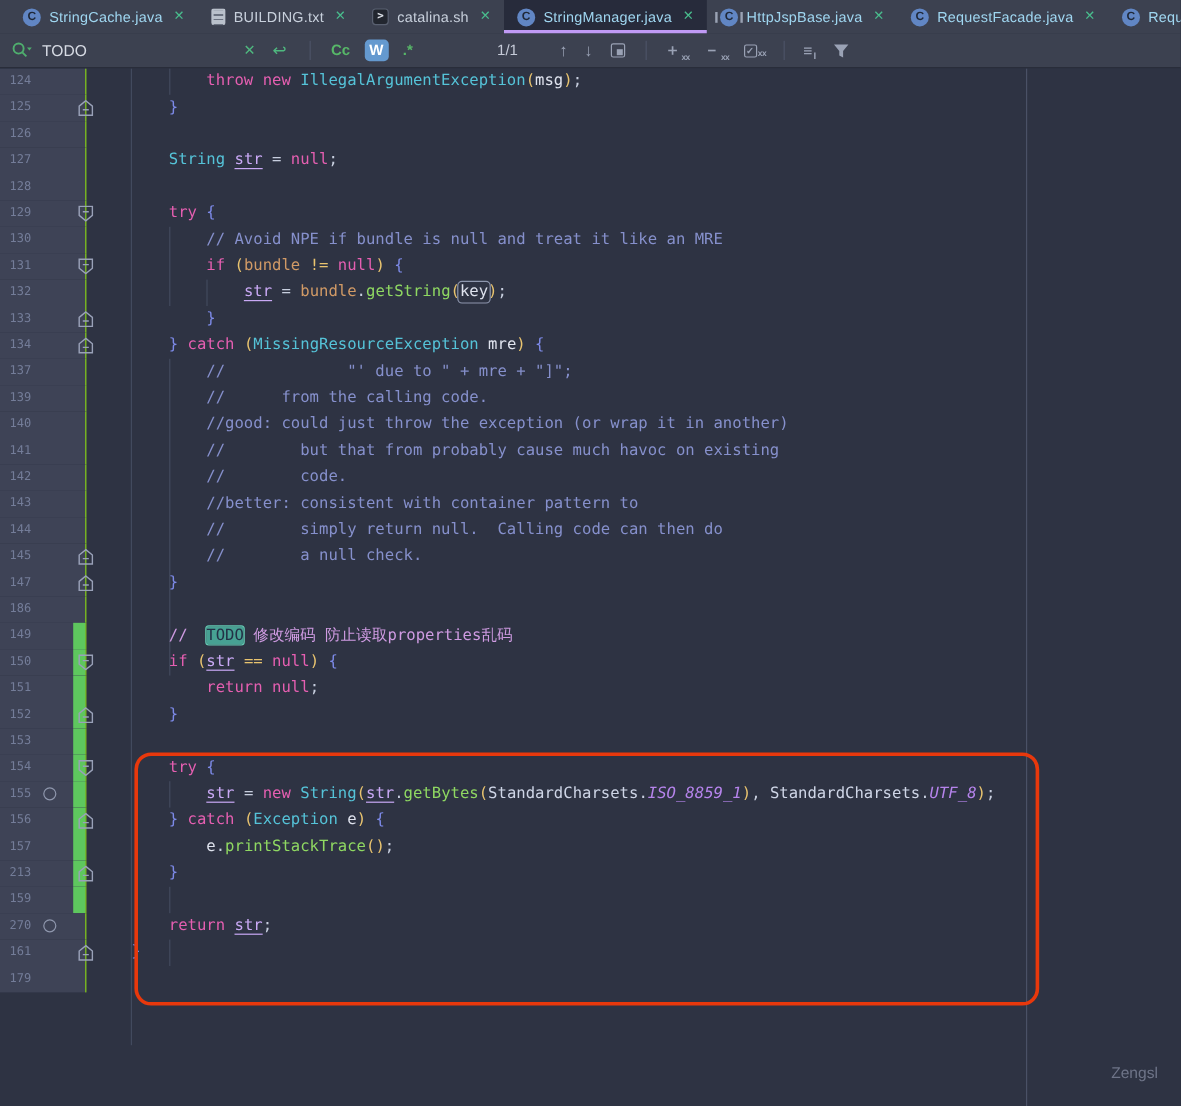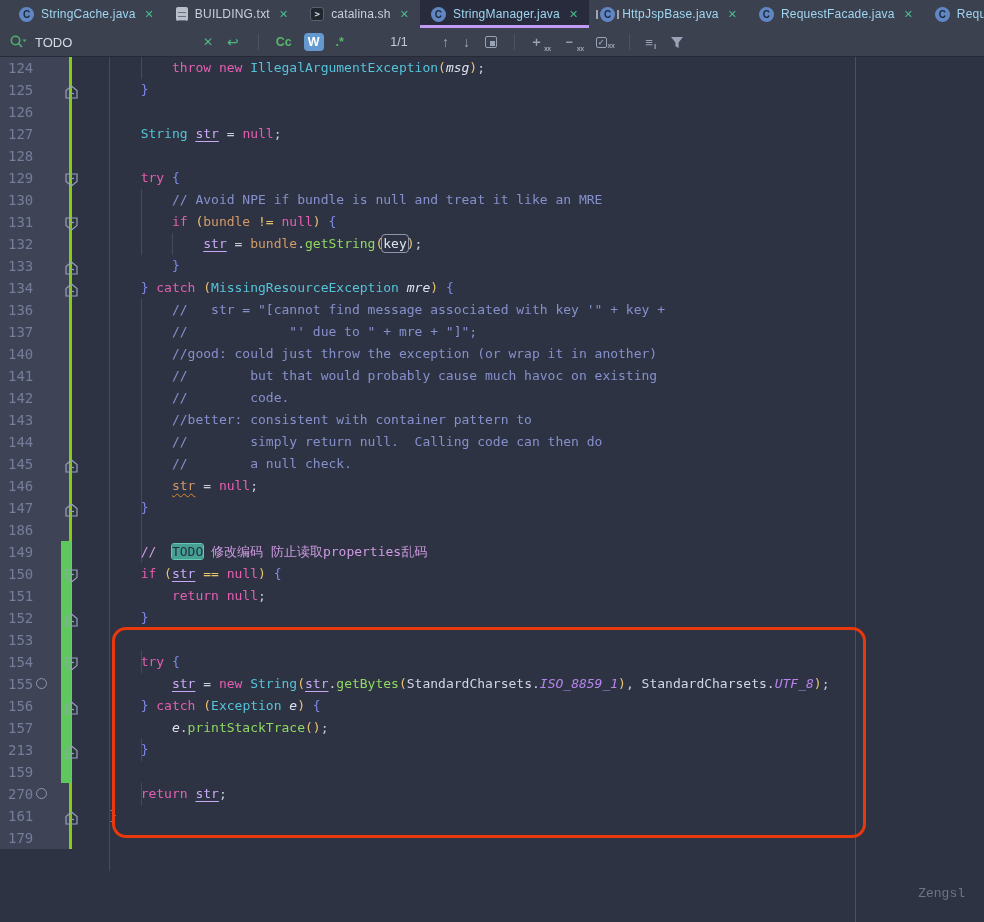--- a/index.html
+++ b/index.html
@@ -43,62 +43,62 @@
   .searchbar{height:29px;background:var(--bg-header);border-bottom:1px solid #262a36;
     display:flex;align-items:center;padding-left:9px;font-size:13px;color:#d7dbe4}
   .sb-ic{display:inline-flex;align-items:center;justify-content:center;height:20px}
   .query{width:168px;margin-left:8px;color:#d7dbe4}
   .grn{color:var(--icon-green)}
   .sb-x{font-size:12px;margin-right:14px}
   .sb-nl{font-size:14px;margin-right:10px}
   .vdiv{width:1px;height:16px;background:#4d5366;margin:0 9px}
   .tg{font-size:12.5px;font-weight:bold;color:#57b768;padding:2px 4px;border-radius:4px;margin:0 4px}
   .tg.on{background:var(--toggle-bg);color:#fff}
-  .results{color:#c6cbd8;font-size:12.5px;margin-left:32px;width:30px;text-align:center}
+  .results{color:#c6cbd8;font-size:12.5px;margin-left:56px;width:30px;text-align:center}
   .arr{font-size:14px;font-weight:bold;margin:0 7px;color:var(--icon-gray)}
   .boxic{width:12px;height:12px;border:1.5px solid var(--icon-gray);border-radius:2px;
     position:relative;margin:0 8px}
   .boxic::after{content:"";position:absolute;right:1px;bottom:1px;width:5px;height:5px;
     background:var(--icon-gray)}
   .occ{color:var(--icon-gray);font-size:13px;font-weight:bold;margin:0 6px;display:inline-flex;
     align-items:flex-end}
   .occ .sub{font-size:7px;margin-left:1px;letter-spacing:-.5px;transform:translateY(1px)}
   .chk{width:11px;height:11px;border:1.5px solid var(--icon-gray);border-radius:2px;
     display:inline-flex;align-items:center;justify-content:center;font-size:8px;color:var(--icon-gray)}
   .funnel{margin:0 8px}
 
   
   .editor{position:relative;height:865px;background:var(--bg-editor);overflow:hidden;
     font-family:"DejaVu Sans Mono",monospace}
   .guide{position:absolute;width:1px;background:var(--guide);z-index:1}
   .marginline{position:absolute;width:1px;background:var(--margin);z-index:1}
   .line{display:flex;height:22px;position:relative}
-  .gut{width:72px;flex:0 0 72px;background:var(--bg-gutter);border-right:3px solid #84cc16;
-    position:relative;color:var(--num);font-size:14px;line-height:22px}
+  .gut{width:72px;flex:0 0 72px;background:var(--bg-gutter);border-right:1px solid #84cc16;
+    position:relative;color:var(--num);font-size:10px;line-height:22px}
   .lnum{position:absolute;left:8px;top:0}
   .chgbar{position:absolute;left:61px;top:0;width:10px;height:22px;background:var(--green-change)}
   .circ{position:absolute;left:36px;top:5px;width:11px;height:11px;border:1.5px solid #8f97ad;
     border-radius:50%}
   .fold{position:absolute;left:65px;top:4px;z-index:3}
   .code{flex:1;font-size:13px;line-height:22px;white-space:pre;padding-left:6px;z-index:2;
     color:var(--punct);font-family:"DejaVu Sans Mono",monospace}
   .tk-pl{color:var(--punct)} .tk-kw{color:var(--kw)} .tk-type{color:var(--type)}
   .tk-mth{color:var(--mth)}
   .tk-var{color:var(--var);text-decoration:underline;text-decoration-thickness:1px;text-underline-offset:3px}
   .tk-varw{color:var(--fld);text-decoration:underline wavy #e0872e;text-decoration-thickness:1px;text-underline-offset:3px}
-  .tk-fld{color:var(--fld)} .tk-par{color:var(--par);font-style:italic}
+  .tk-fld{color:var(--fld)} .tk-par{color:var(--par);}
   .tk-paren{color:var(--paren)} .tk-brace{color:var(--brace)} .tk-op{color:var(--paren)}
   .tk-cmt{color:var(--cmt)} .tk-todo{color:var(--todo)}
   .tk-thl{color:#233046;background:var(--search-match-bg);outline:1px solid #63c7b1;border-radius:2px}
   .tk-cst{color:var(--cst);font-style:italic} .tk-cls{color:var(--cls)}
   .tk-box{color:var(--par);outline:1px solid #8d96ad;outline-offset:1px;border-radius:2px}
   .redrect{position:absolute;border:3.5px solid var(--red-annotation);border-radius:14px;
     z-index:10;pointer-events:none}
   .watermark{position:absolute;right:19px;bottom:21px;color:var(--watermark);font-size:13px;
-    font-family:Liberation Mono, monospace;z-index:4}
+    font-family:Liberation Sans, sans-serif;z-index:4}
 </style>
 </head>
 <body>
 
 <div class="app">
 
   <div class="tabbar">
       <div class="tab">
         <span class="jclass">C</span>
         <span class="tlabel">StringCache.java</span>
@@ -264,41 +264,41 @@
             <span class="lnum">134</span>
             <span class="fold"><svg width="13" height="14" viewBox="0 0 13 14">
                 <path d="M6.5 1 L12 5.5 V13 H1 V5.5 Z" fill="none" stroke="#99a1b8" stroke-width="1.2"></path>
                 <line x1="4" y1="8.5" x2="9" y2="8.5" stroke="#99a1b8" stroke-width="1.2"></line>
               </svg></span>
           </div>
           <pre class="code"><span class="tk-pl">        </span><span class="tk-brace">}</span><span class="tk-pl"> </span><span class="tk-kw">catch</span><span class="tk-pl"> </span><span class="tk-paren">(</span><span class="tk-type">MissingResourceException</span><span class="tk-pl"> </span><span class="tk-par">mre</span><span class="tk-paren">)</span><span class="tk-pl"> </span><span class="tk-brace">{</span></pre>
         </div>
         <div class="line">
           <div class="gut">
-            <span class="lnum">136</span>
-          </div>
-          <pre class="code"><span class="tk-pl">            </span><span class="tk-cmt">//   str = "[cannot find message associated with key '" + key +</span></pre>
-        </div>
-        <div class="line">
-          <div class="gut">
             <span class="lnum">137</span>
           </div>
           <pre class="code"><span class="tk-pl">            </span><span class="tk-cmt">//             "' due to " + mre + "]";</span></pre>
         </div>
         <div class="line">
           <div class="gut">
+            <span class="lnum">139</span>
+          </div>
+          <pre class="code"><span class="tk-pl">            </span><span class="tk-cmt">//      from the calling code.</span></pre>
+        </div>
+        <div class="line">
+          <div class="gut">
             <span class="lnum">140</span>
           </div>
           <pre class="code"><span class="tk-pl">            </span><span class="tk-cmt">//good: could just throw the exception (or wrap it in another)</span></pre>
         </div>
         <div class="line">
           <div class="gut">
             <span class="lnum">141</span>
           </div>
-          <pre class="code"><span class="tk-pl">            </span><span class="tk-cmt">//        but that would probably cause much havoc on existing</span></pre>
+          <pre class="code"><span class="tk-pl">            </span><span class="tk-cmt">//        but that from probably cause much havoc on existing</span></pre>
         </div>
         <div class="line">
           <div class="gut">
             <span class="lnum">142</span>
           </div>
           <pre class="code"><span class="tk-pl">            </span><span class="tk-cmt">//        code.</span></pre>
         </div>
         <div class="line">
           <div class="gut">
             <span class="lnum">143</span>
@@ -313,26 +313,20 @@
         </div>
         <div class="line">
           <div class="gut">
             <span class="lnum">145</span>
             <span class="fold"><svg width="13" height="14" viewBox="0 0 13 14">
                 <path d="M6.5 1 L12 5.5 V13 H1 V5.5 Z" fill="none" stroke="#99a1b8" stroke-width="1.2"></path>
                 <line x1="4" y1="8.5" x2="9" y2="8.5" stroke="#99a1b8" stroke-width="1.2"></line>
               </svg></span>
           </div>
           <pre class="code"><span class="tk-pl">            </span><span class="tk-cmt">//        a null check.</span></pre>
-        </div>
-        <div class="line">
-          <div class="gut">
-            <span class="lnum">146</span>
-          </div>
-          <pre class="code"><span class="tk-pl">            </span><span class="tk-varw">str</span><span class="tk-pl"> = </span><span class="tk-kw">null</span><span class="tk-pl">;</span></pre>
         </div>
         <div class="line">
           <div class="gut">
             <span class="lnum">147</span>
             <span class="fold"><svg width="13" height="14" viewBox="0 0 13 14">
                 <path d="M6.5 1 L12 5.5 V13 H1 V5.5 Z" fill="none" stroke="#99a1b8" stroke-width="1.2"></path>
                 <line x1="4" y1="8.5" x2="9" y2="8.5" stroke="#99a1b8" stroke-width="1.2"></line>
               </svg></span>
           </div>
           <pre class="code"><span class="tk-pl">        </span><span class="tk-brace">}</span></pre>

